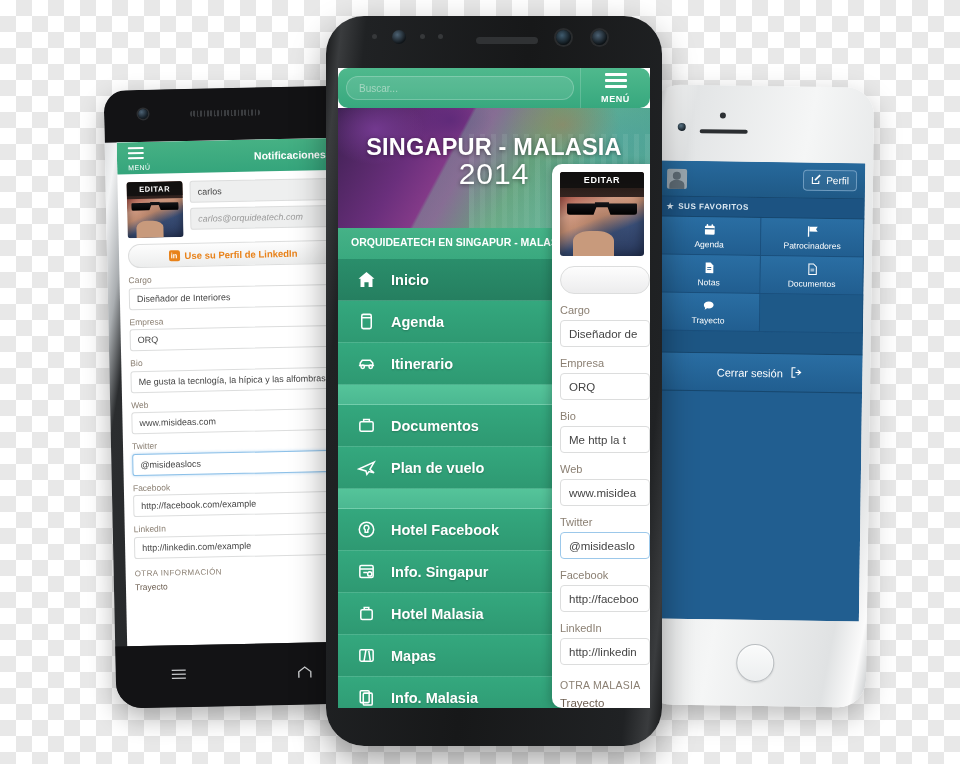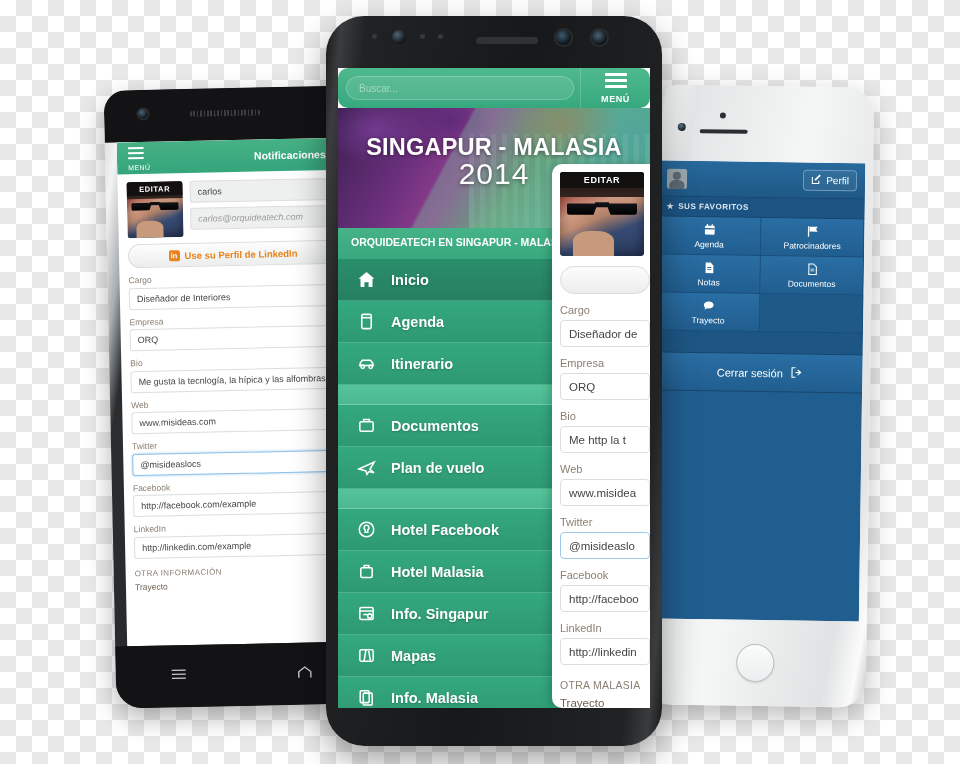--- a/index.html
+++ b/index.html
@@ -499,35 +499,35 @@
               <svg viewBox="0 0 20 20">
                 <circle cx="10" cy="10" r="7.6"></circle>
                 <path d="M10 5.6a2.6 2.6 0 0 0-1.4 4.8V13h2.8v-2.6A2.6 2.6 0 0 0 10 5.6z"></path>
               </svg>
             </span>
           <span>Hotel Facebook</span>
         </div>
         <div class="nav-item">
           <span class="nav-ico">
               <svg viewBox="0 0 20 20">
-                <rect x="4" y="6" width="12" height="10.4" rx="1.6"></rect>
-                <path d="M7.6 6V3.8h4.8V6"></path>
-              </svg>
-            </span>
-          <span>Hotel Malasia</span>
-        </div>
-        <div class="nav-item">
-          <span class="nav-ico">
-              <svg viewBox="0 0 20 20">
                 <rect x="3" y="3.6" width="14" height="12.8" rx="1.6"></rect>
                 <path d="M3 7.4h14M6.6 11h4"></path>
                 <circle cx="13.4" cy="12.6" r="2.2"></circle>
               </svg>
             </span>
           <span>Info. Singapur</span>
+        </div>
+        <div class="nav-item">
+          <span class="nav-ico">
+              <svg viewBox="0 0 20 20">
+                <rect x="4" y="6" width="12" height="10.4" rx="1.6"></rect>
+                <path d="M7.6 6V3.8h4.8V6"></path>
+              </svg>
+            </span>
+          <span>Hotel Malasia</span>
         </div>
         <div class="nav-item">
           <span class="nav-ico">
               <svg viewBox="0 0 20 20">
                 <rect x="3" y="4" width="14" height="12" rx="1.4"></rect>
                 <path d="M7.4 16 9.4 4M12.4 5.2 14 15.4"></path>
               </svg>
             </span>
           <span>Mapas</span>
         </div>

